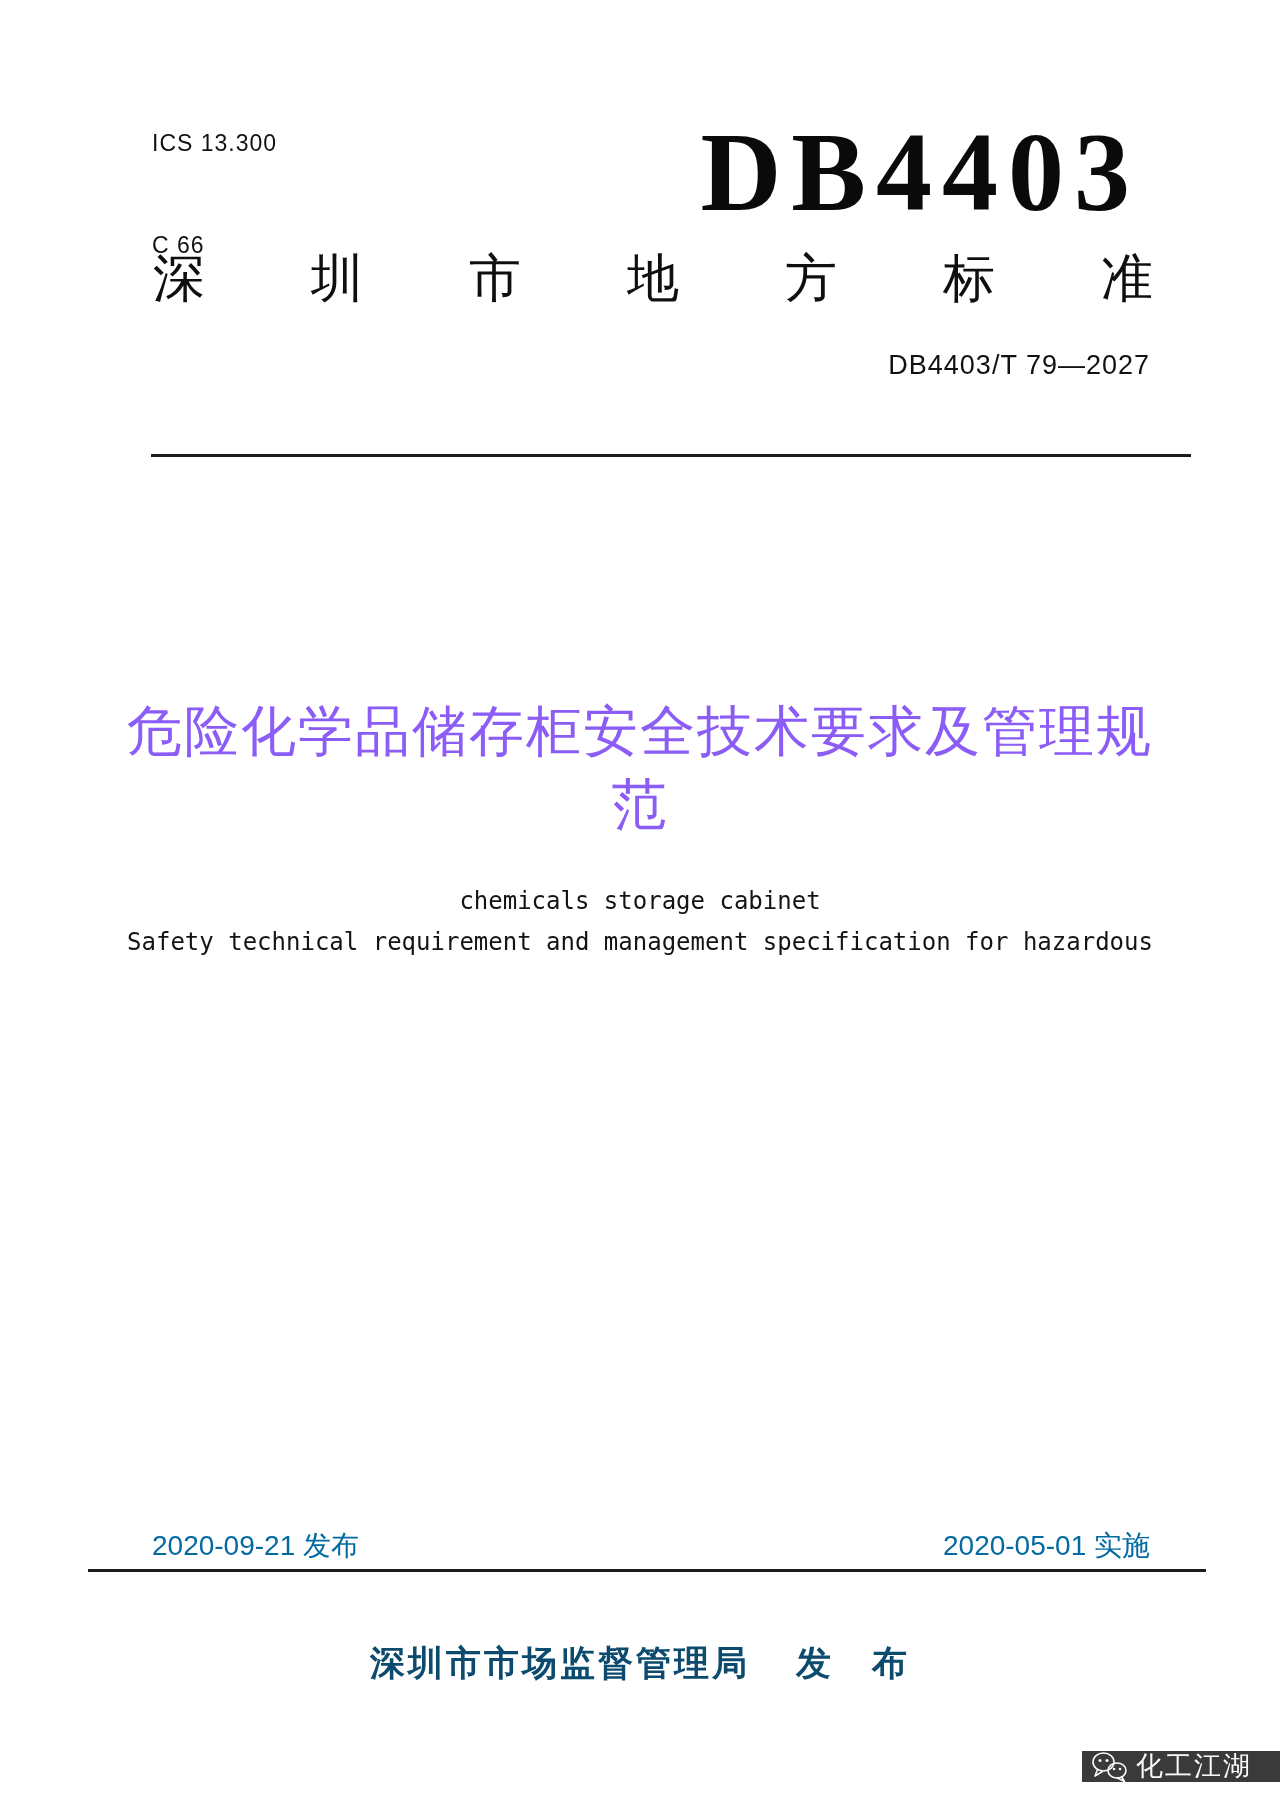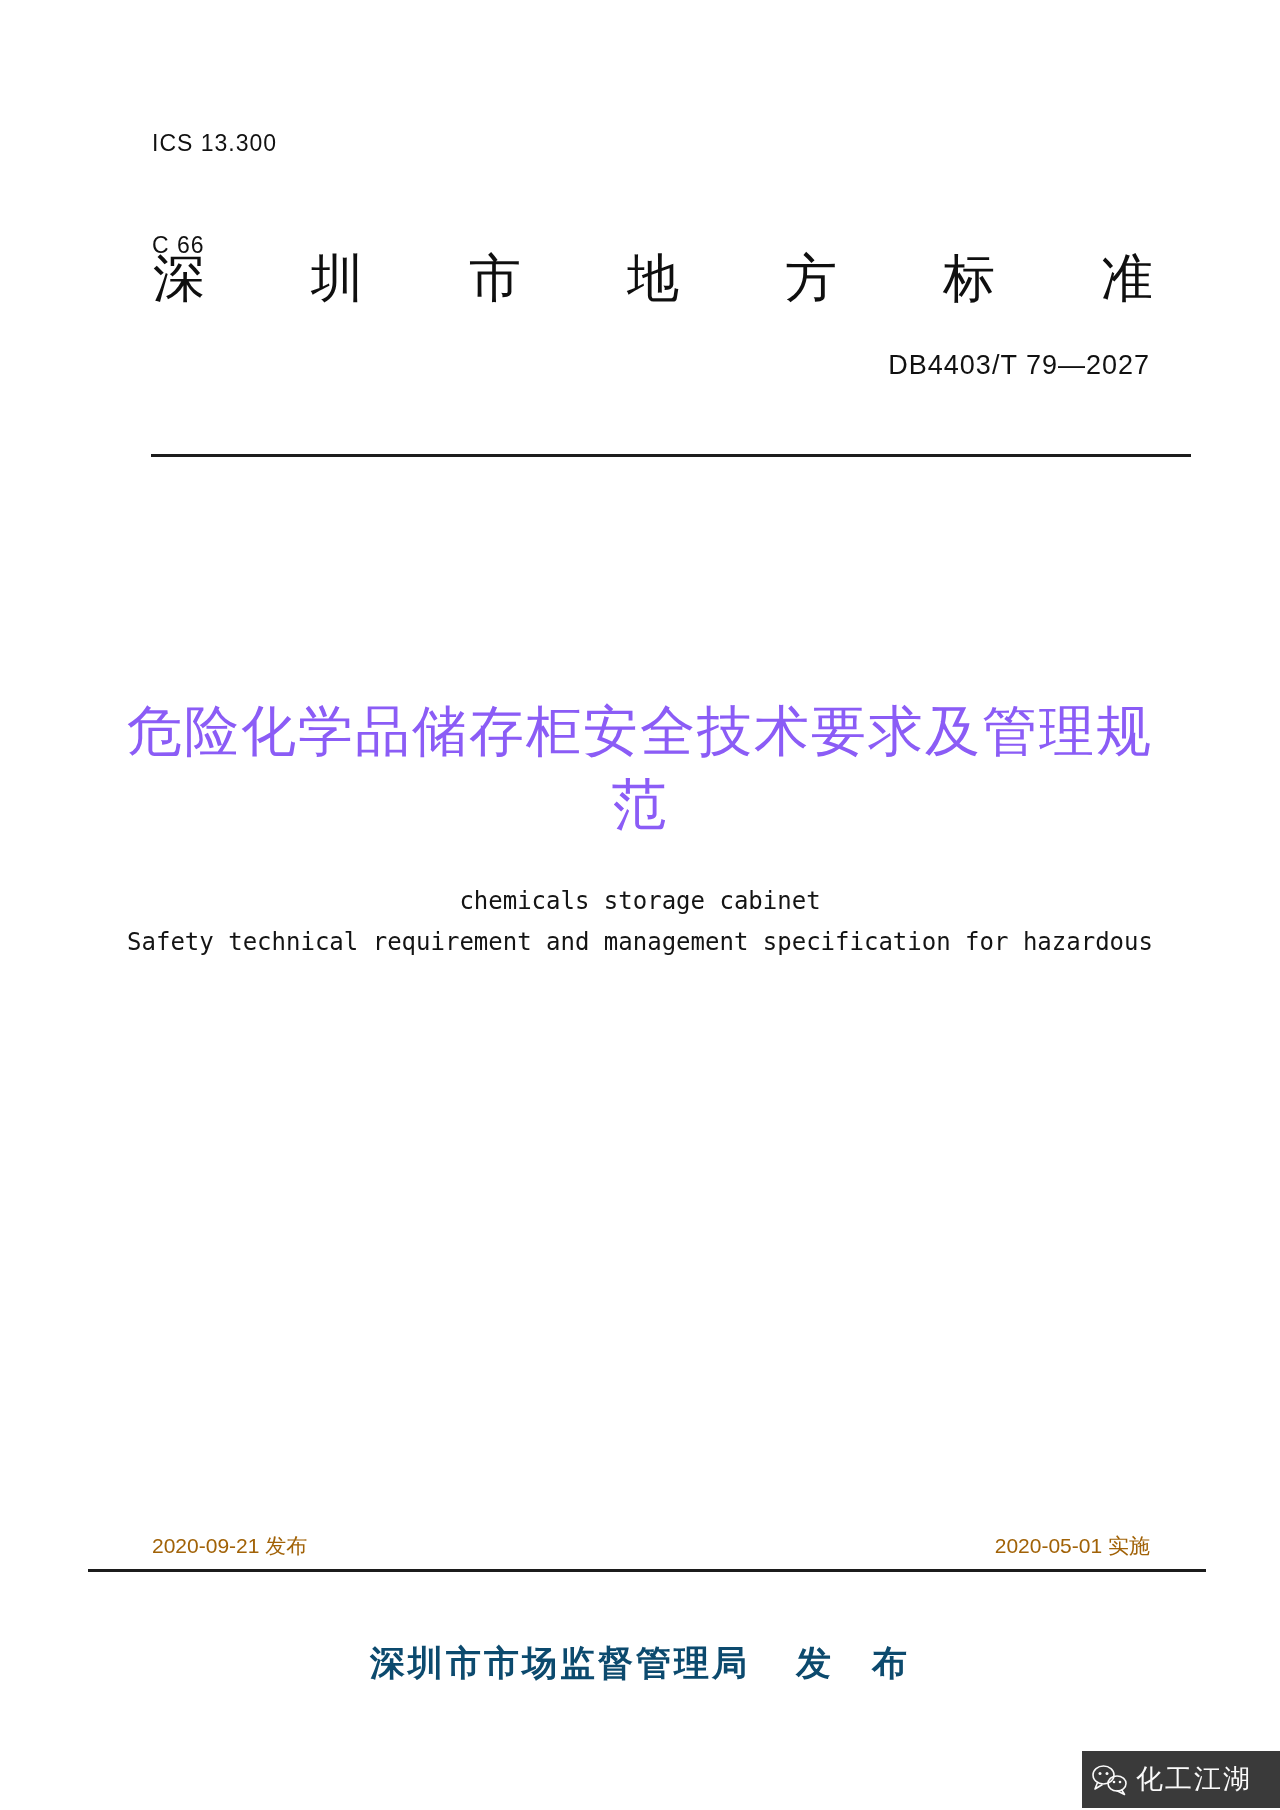--- a/index.html
+++ b/index.html
@@ -92,23 +92,23 @@
     color: #141414;
   }
 
   .dates-row {
     position: absolute;
     left: 152px;
     right: 130px;
     top: 1529px;
     display: flex;
     justify-content: space-between;
-    font-size: 21px;
+    font-size: 28px;
     line-height: 34px;
-    color: #a16207;
+    color: #0369a1;
   }
 
   .footer-rule {
     position: absolute;
     left: 88px;
     top: 1569px;
     width: 1118px;
     height: 3px;
     background: #1c1c1c;
   }
@@ -128,21 +128,21 @@
     letter-spacing: 3px;
     color: #0c4a6e;
   }
 
   
   .watermark {
     position: absolute;
     right: 0;
     top: 1751px;
     width: 198px;
-    height: 57px;
+    height: 31px;
     background: #3a3a3a;
     display: flex;
     align-items: center;
     gap: 7px;
     padding-left: 9px;
     box-sizing: border-box;
   }
   .watermark .wm-text {
     color: #fafafa;
     font-size: 27px;
@@ -155,20 +155,21 @@
 </head>
 <body>
 
 <div class="page">
 
   <div class="ics-block">
     <div>ICS 13.300</div>
     <div>C 66</div>
   </div>
 
+  <div class="std-logo">DB4403</div>
 
   <div class="std-type">
     <span>深</span>
     <span>圳</span>
     <span>市</span>
     <span>地</span>
     <span>方</span>
     <span>标</span>
     <span>准</span>
   </div>

